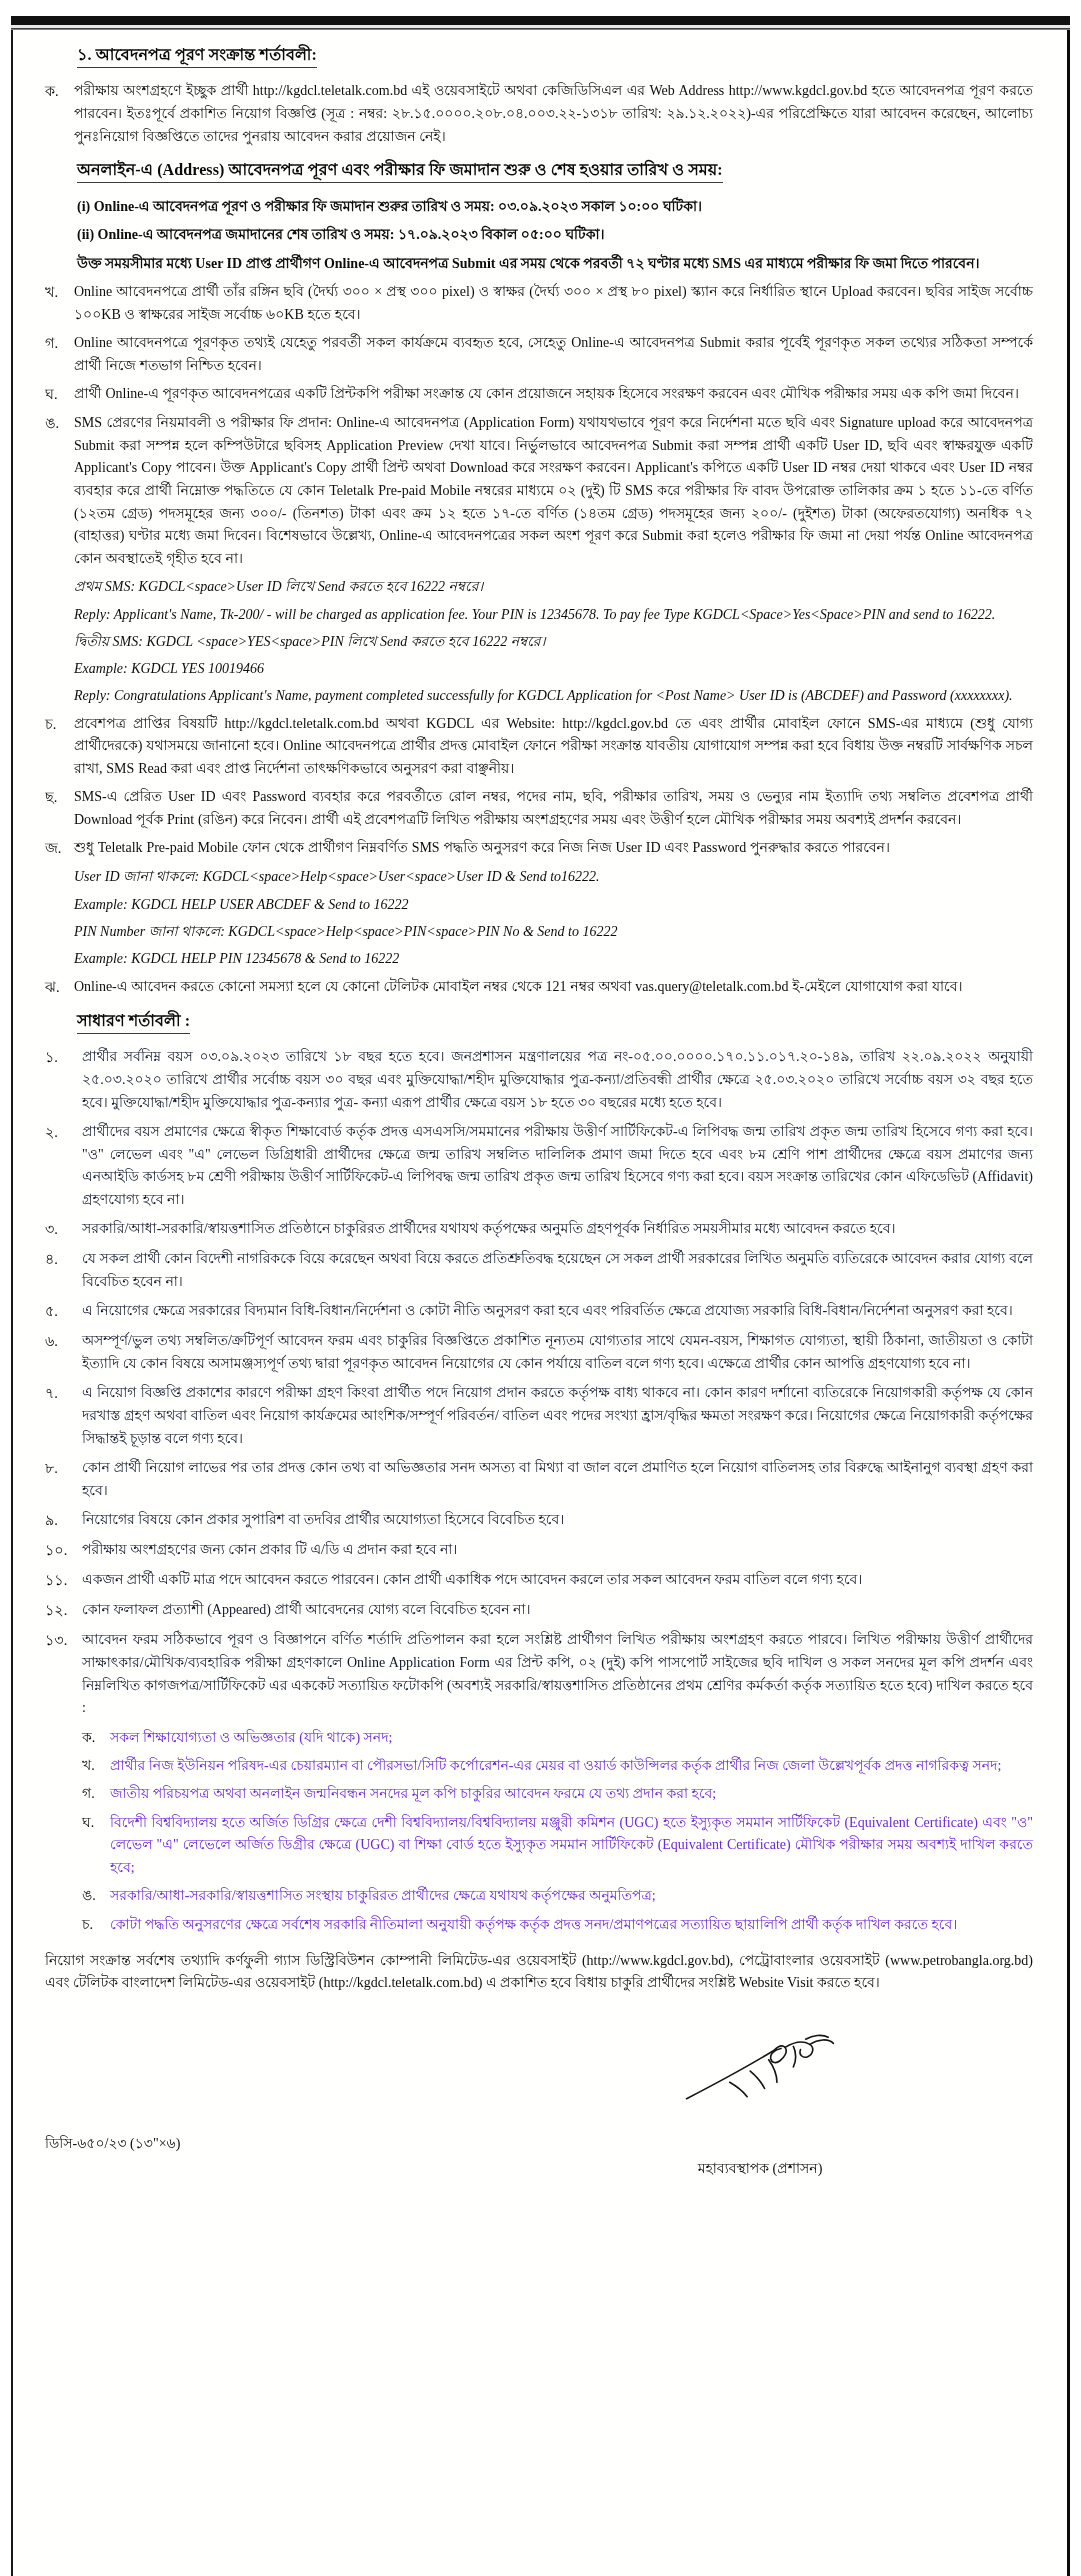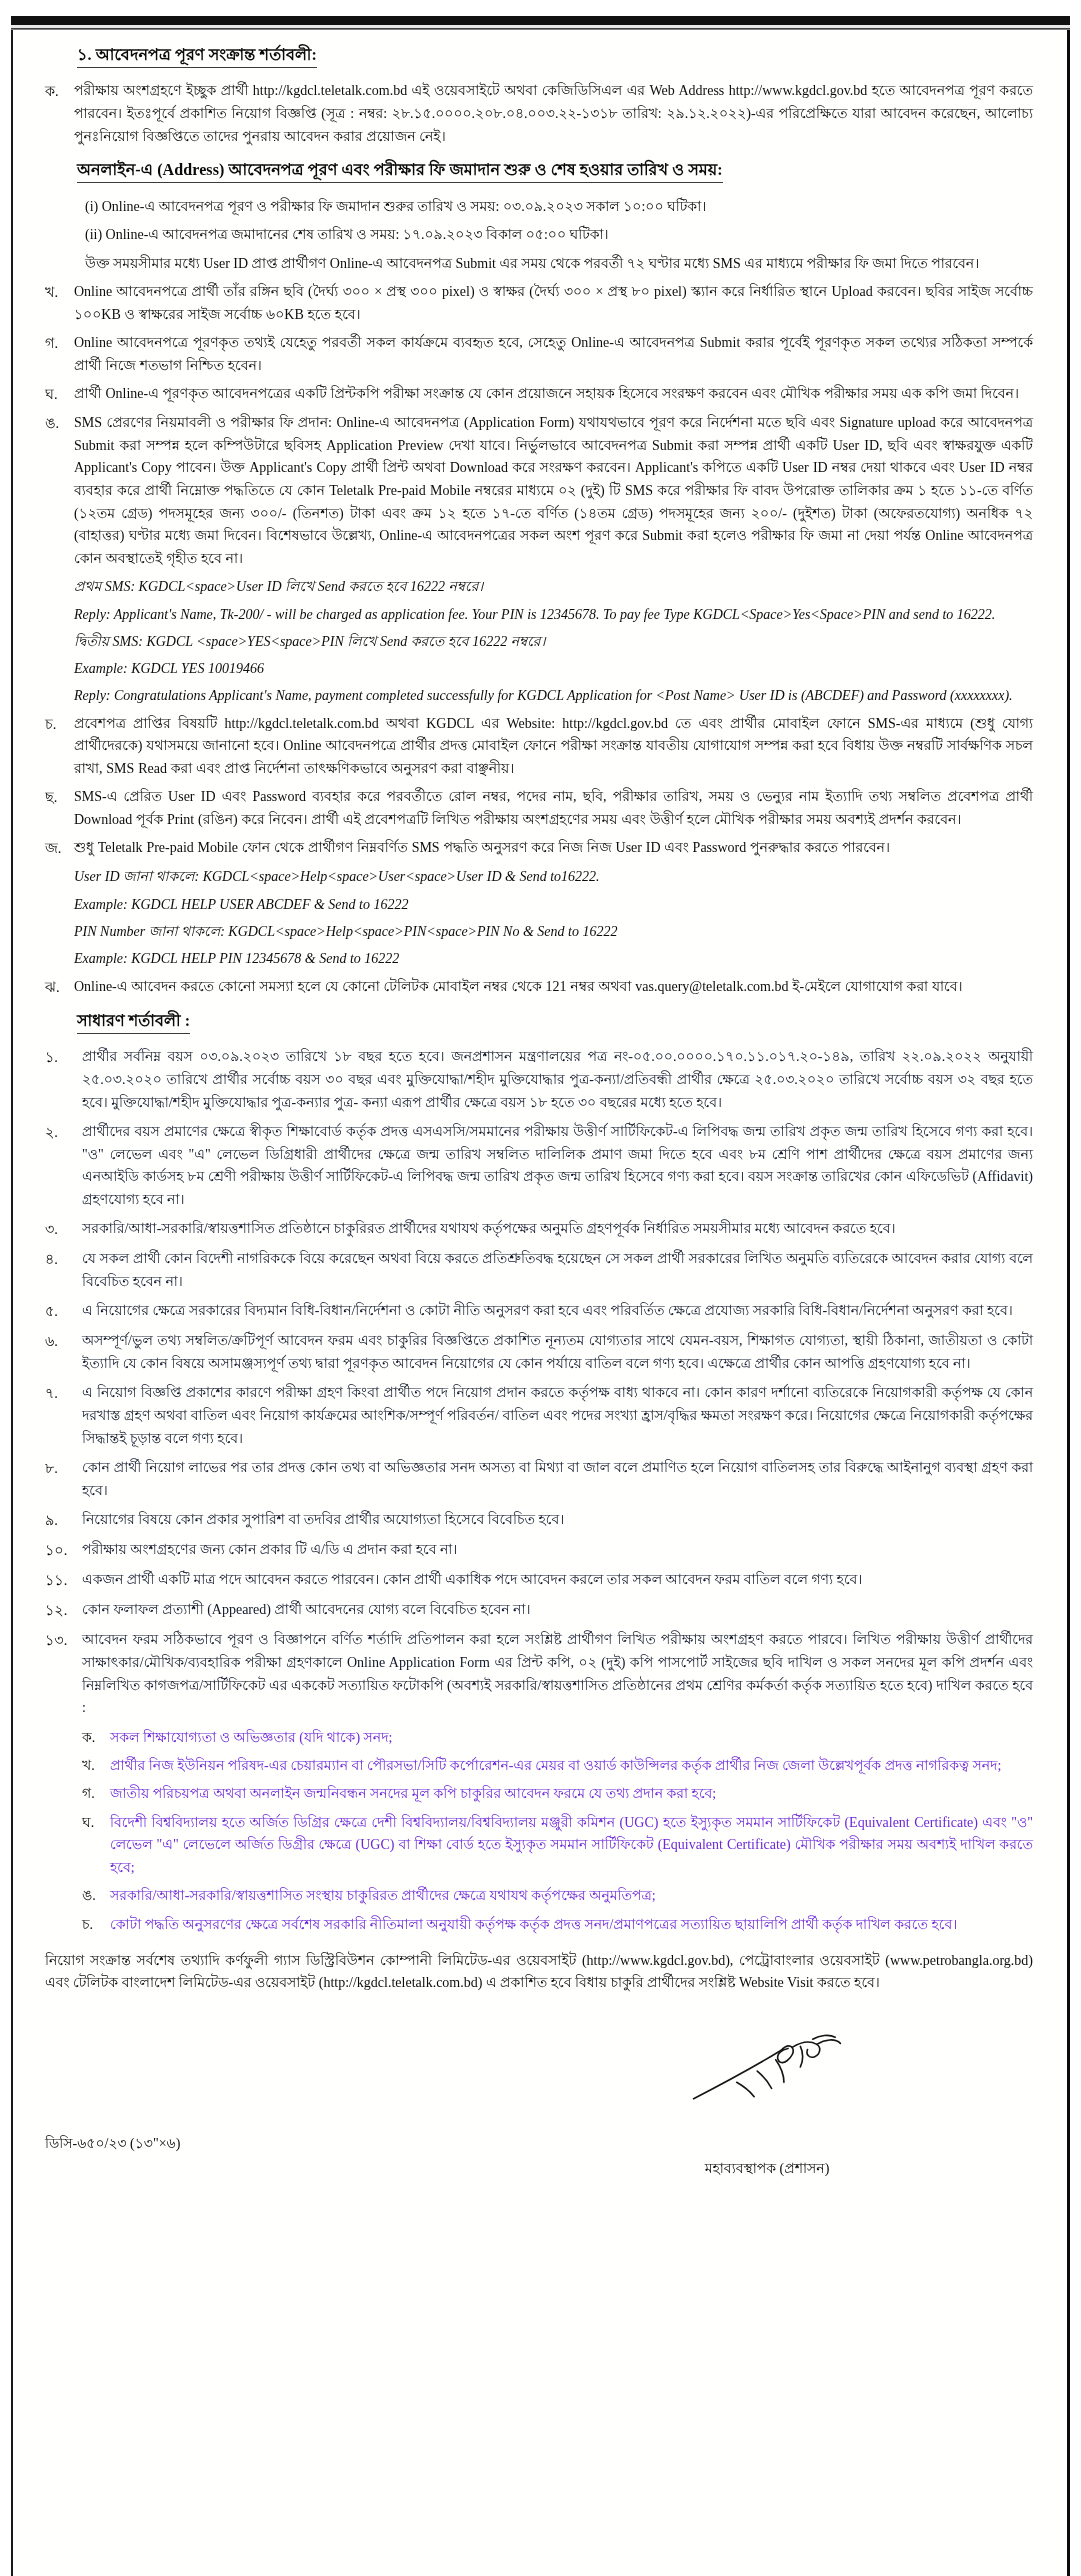--- a/index.html
+++ b/index.html
@@ -84,21 +84,21 @@
     text-justify: inter-word;
     word-spacing: 0.3px;
   }
   .plain {
     font-size: 14px;
     line-height: 1.62;
     color: #0d0d0d;
     text-align: justify;
     margin: 0 0 5.7px 0;
   }
-  .indent-1 { margin-left: 40px; }
+  .indent-1 { margin-left: 32px; font-weight: bold; }
   .sub-line {
     font-size: 14px;
     line-height: 1.62;
     color: #0d0d0d;
     margin: 0 0 4.6px 0;
     margin-left: 29px;
   }
   .eng { font-family: "Liberation Serif", "DejaVu Serif", serif; font-style: italic; }
   .gap-sm { height: 5.2px; }
 
@@ -121,21 +121,21 @@
   }
 
   
   .footer {
     position: relative;
     margin-top: 36px;
     height: 129px;
   }
   .sig-wrap {
     position: absolute;
-    right: 155px;
+    right: 162px;
     top: 0;
     width: 222px;
     text-align: center;
   }
   .sig-svg { display: block; margin: 0 auto; }
   .sig-title {
     font-size: 14px;
     color: #0b0b0b;
     margin-top: 49px;
     white-space: nowrap;

